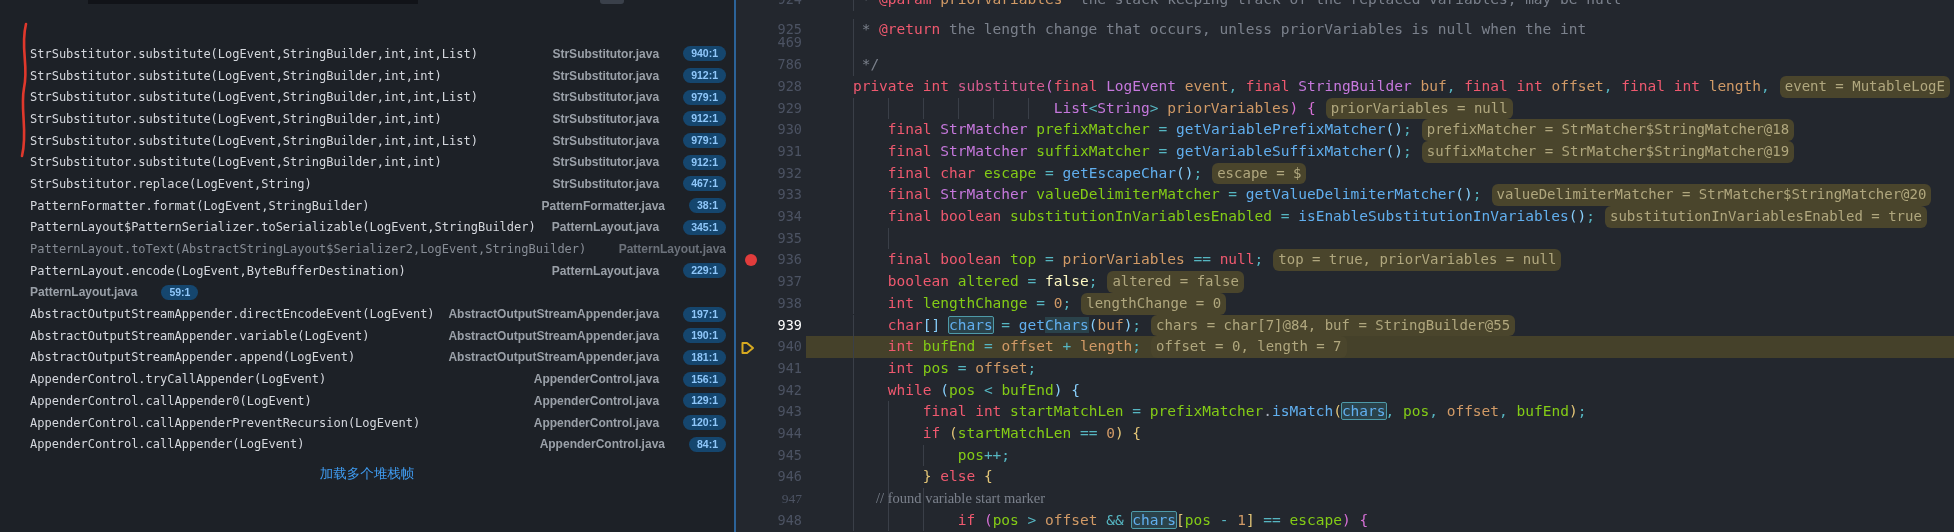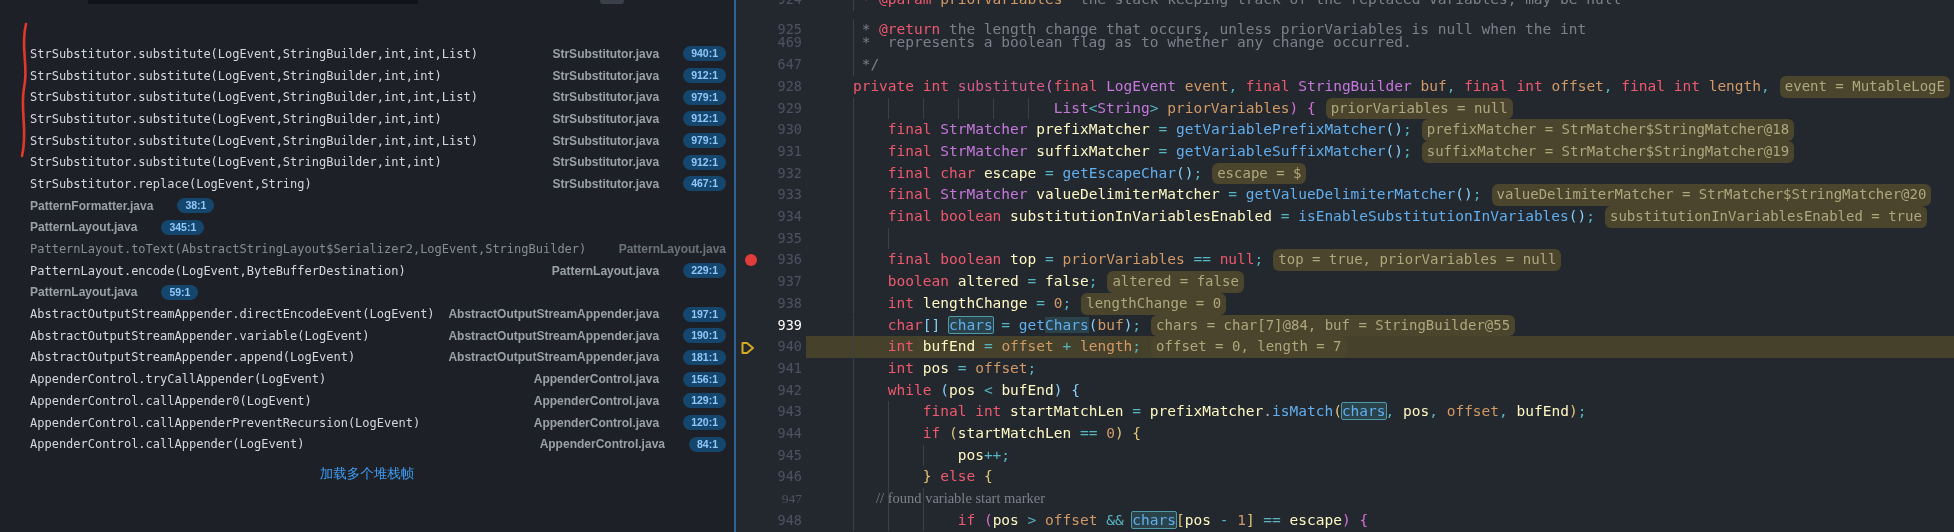--- a/index.html
+++ b/index.html
@@ -41,21 +41,21 @@
   .guide{position:absolute;top:0;width:1px;height:21.7px;background:#3a3f48;}
   .hint{display:inline-block;margin-left:10px;padding:0 5px;background:#4a452c;border-radius:6px;
         color:#b0a77e;font-size:14px;}
   .bp{position:absolute;left:9px;top:5px;width:12px;height:12px;border-radius:50%;
       background:var(--breakpoint_red,#e13c3c);cursor:pointer;}
   .arrow{position:absolute;left:4px;top:4px;}
 
   
   .tk-c{color:#7b818c;} .tk-dt{color:#ef596f;} .tk-dp{color:#d19a66;}
   .tk-k{color:#ef596f;} .tk-t{color:#c678dd;} .tk-fn{color:#d55b8e;}
-  .tk-v{color:#fef9c3;} .tk-p{color:#d19a66;} .tk-m{color:#61afef;}
+  .tk-v{color:#84cc16;} .tk-p{color:#d19a66;} .tk-m{color:#61afef;}
   .tk-o{color:#56b6c2;} .tk-pu{color:#56b6c2;} .tk-dot{color:#abb2bf;}
   .tk-n{color:#d19a66;} .tk-bool{color:#fef9c3;} .tk-nul{color:#ef596f;}
   .tk-b2{color:#d670d6;} .tk-b3{color:#87cefa;} .tk-b4{color:#e3c577;} .tk-b5{color:#d670d6;}
   .tk-txt{color:#abb2bf;}
   .tk-sel{color:#61afef;background:rgba(58,130,140,.30);outline:1px solid #4e9aa8;border-radius:1px;}
   .tk-mh{color:#61afef;background:rgba(58,130,140,.30);}
 </style>
 </head>
 <body>
 
@@ -108,26 +108,28 @@
         </span>
       </div>
       <div class="frame">
         <span class="fm">StrSubstitutor.replace(LogEvent,String)</span>
         <span class="fright">
           <span class="ff">StrSubstitutor.java</span>
           <span class="lbadge">467:1</span>
         </span>
       </div>
       <div class="frame">
+        <span class="fm">PatternFormatter.format(LogEvent,StringBuilder)</span>
         <span class="fright">
           <span class="ff">PatternFormatter.java</span>
           <span class="lbadge">38:1</span>
         </span>
       </div>
       <div class="frame">
+        <span class="fm">PatternLayout$PatternSerializer.toSerializable(LogEvent,StringBuilder)</span>
         <span class="fright">
           <span class="ff">PatternLayout.java</span>
           <span class="lbadge">345:1</span>
         </span>
       </div>
       <div class="frame dim">
         <span class="fm">PatternLayout.toText(AbstractStringLayout$Serializer2,LogEvent,StringBuilder)</span>
         <span class="fright">
           <span class="ff">PatternLayout.java</span>
         </span>
@@ -202,22 +204,22 @@
     <path d="M26,24 C20,48 29,66 24,88 C20,110 28,132 22,156" fill="none" stroke="#df382c" stroke-width="2.6" stroke-linecap="round"></path>
   </svg>
 </aside>
 
 <div class="sash"></div>
 
 <main class="editor">
   <div id="lines">
       <div class="line" style="top: -11px;"><div class="guide" style="left: 116.92px;"></div><span class="num">924</span><span class="code"><span class="tk-c">     * </span><span class="tk-dt">@param</span><span class="tk-c"> </span><span class="tk-dp">priorVariables</span><span class="tk-c">  the stack keeping track of the replaced variables, may be null</span></span></div>
       <div class="line" style="top: 19px; padding-left: 35px;"><div class="guide" style="left: 116.92px;"></div><span class="num">925</span><span class="code"><span class="tk-c">     * </span><span class="tk-dt">@return</span><span class="tk-c"> the length change that occurs, unless priorVariables is null when the int</span></span></div>
-      <div class="line" style="top: 32.4px;"><div class="guide" style="left: 116.92px;"></div><span class="num">469</span><span class="code"><span class="tk-c">     *  represents a boolean flag as to whether any change occurred.</span></span></div>
-      <div class="line" style="top: 54.1px;"><div class="guide" style="left: 116.92px;"></div><span class="num">647</span><span class="code"><span class="tk-c">     */</span></span></div>
+      <div class="line" style="top: 32.4px;"><div class="guide" style="left: 116.92px;"></div><span class="num">469</span></div>
+      <div class="line" style="top: 54.1px;"><div class="guide" style="left: 116.92px;"></div><span class="num">786</span><span class="code"><span class="tk-c">     */</span></span></div>
       <div class="line" style="top: 75.8px;"><span class="num">928</span><span class="code"><span class="tk-txt">    </span><span class="tk-k">private</span><span class="tk-txt"> </span><span class="tk-k">int</span><span class="tk-txt"> </span><span class="tk-fn">substitute</span><span class="tk-b2">(</span><span class="tk-k">final</span><span class="tk-txt"> </span><span class="tk-t">LogEvent</span><span class="tk-txt"> </span><span class="tk-p">event</span><span class="tk-pu">,</span><span class="tk-txt"> </span><span class="tk-k">final</span><span class="tk-txt"> </span><span class="tk-t">StringBuilder</span><span class="tk-txt"> </span><span class="tk-p">buf</span><span class="tk-pu">,</span><span class="tk-txt"> </span><span class="tk-k">final</span><span class="tk-txt"> </span><span class="tk-k">int</span><span class="tk-txt"> </span><span class="tk-p">offset</span><span class="tk-pu">,</span><span class="tk-txt"> </span><span class="tk-k">final</span><span class="tk-txt"> </span><span class="tk-k">int</span><span class="tk-txt"> </span><span class="tk-p">length</span><span class="tk-pu">,</span><span class="hint">event = MutableLogE</span></span></div>
       <div class="line" style="top: 97.5px;"><div class="guide" style="left: 116.92px;"></div><div class="guide" style="left: 151.84px;"></div><div class="guide" style="left: 186.76px;"></div><div class="guide" style="left: 221.68px;"></div><div class="guide" style="left: 256.6px;"></div><div class="guide" style="left: 291.52px;"></div><span class="num">929</span><span class="code"><span class="tk-txt">                           </span><span class="tk-t">List</span><span class="tk-o">&lt;</span><span class="tk-t">String</span><span class="tk-o">&gt;</span><span class="tk-txt"> </span><span class="tk-p">priorVariables</span><span class="tk-b2">)</span><span class="tk-txt"> </span><span class="tk-b2">{</span><span class="hint">priorVariables = null</span></span></div>
       <div class="line" style="top: 119.2px;"><div class="guide" style="left: 116.92px;"></div><span class="num">930</span><span class="code"><span class="tk-txt">        </span><span class="tk-k">final</span><span class="tk-txt"> </span><span class="tk-t">StrMatcher</span><span class="tk-txt"> </span><span class="tk-v">prefixMatcher</span><span class="tk-txt"> </span><span class="tk-o">=</span><span class="tk-txt"> </span><span class="tk-m">getVariablePrefixMatcher</span><span class="tk-b3">()</span><span class="tk-pu">;</span><span class="hint">prefixMatcher = StrMatcher$StringMatcher@18</span></span></div>
       <div class="line" style="top: 140.9px;"><div class="guide" style="left: 116.92px;"></div><span class="num">931</span><span class="code"><span class="tk-txt">        </span><span class="tk-k">final</span><span class="tk-txt"> </span><span class="tk-t">StrMatcher</span><span class="tk-txt"> </span><span class="tk-v">suffixMatcher</span><span class="tk-txt"> </span><span class="tk-o">=</span><span class="tk-txt"> </span><span class="tk-m">getVariableSuffixMatcher</span><span class="tk-b3">()</span><span class="tk-pu">;</span><span class="hint">suffixMatcher = StrMatcher$StringMatcher@19</span></span></div>
       <div class="line" style="top: 162.6px;"><div class="guide" style="left: 116.92px;"></div><span class="num">932</span><span class="code"><span class="tk-txt">        </span><span class="tk-k">final</span><span class="tk-txt"> </span><span class="tk-k">char</span><span class="tk-txt"> </span><span class="tk-v">escape</span><span class="tk-txt"> </span><span class="tk-o">=</span><span class="tk-txt"> </span><span class="tk-m">getEscapeChar</span><span class="tk-b3">()</span><span class="tk-pu">;</span><span class="hint">escape = $</span></span></div>
       <div class="line" style="top: 184.3px;"><div class="guide" style="left: 116.92px;"></div><span class="num">933</span><span class="code"><span class="tk-txt">        </span><span class="tk-k">final</span><span class="tk-txt"> </span><span class="tk-t">StrMatcher</span><span class="tk-txt"> </span><span class="tk-v">valueDelimiterMatcher</span><span class="tk-txt"> </span><span class="tk-o">=</span><span class="tk-txt"> </span><span class="tk-m">getValueDelimiterMatcher</span><span class="tk-b3">()</span><span class="tk-pu">;</span><span class="hint">valueDelimiterMatcher = StrMatcher$StringMatcher@20</span></span></div>
       <div class="line" style="top: 206px;"><div class="guide" style="left: 116.92px;"></div><span class="num">934</span><span class="code"><span class="tk-txt">        </span><span class="tk-k">final</span><span class="tk-txt"> </span><span class="tk-k">boolean</span><span class="tk-txt"> </span><span class="tk-v">substitutionInVariablesEnabled</span><span class="tk-txt"> </span><span class="tk-o">=</span><span class="tk-txt"> </span><span class="tk-m">isEnableSubstitutionInVariables</span><span class="tk-b3">()</span><span class="tk-pu">;</span><span class="hint">substitutionInVariablesEnabled = true</span></span></div>
       <div class="line" style="top: 227.7px;"><div class="guide" style="left: 116.92px;"></div><div class="guide" style="left: 151.84px;"></div><span class="num">935</span><span class="code"></span></div>
       <div class="line" style="top: 249.4px;"><div class="guide" style="left: 116.92px;"></div><div class="bp"></div><span class="num">936</span><span class="code"><span class="tk-txt">        </span><span class="tk-k">final</span><span class="tk-txt"> </span><span class="tk-k">boolean</span><span class="tk-txt"> </span><span class="tk-v">top</span><span class="tk-txt"> </span><span class="tk-o">=</span><span class="tk-txt"> </span><span class="tk-p">priorVariables</span><span class="tk-txt"> </span><span class="tk-o">==</span><span class="tk-txt"> </span><span class="tk-nul">null</span><span class="tk-pu">;</span><span class="hint">top = true, priorVariables = null</span></span></div>
       <div class="line" style="top: 271.1px;"><div class="guide" style="left: 116.92px;"></div><span class="num">937</span><span class="code"><span class="tk-txt">        </span><span class="tk-k">boolean</span><span class="tk-txt"> </span><span class="tk-v">altered</span><span class="tk-txt"> </span><span class="tk-o">=</span><span class="tk-txt"> </span><span class="tk-bool">false</span><span class="tk-pu">;</span><span class="hint">altered = false</span></span></div>

